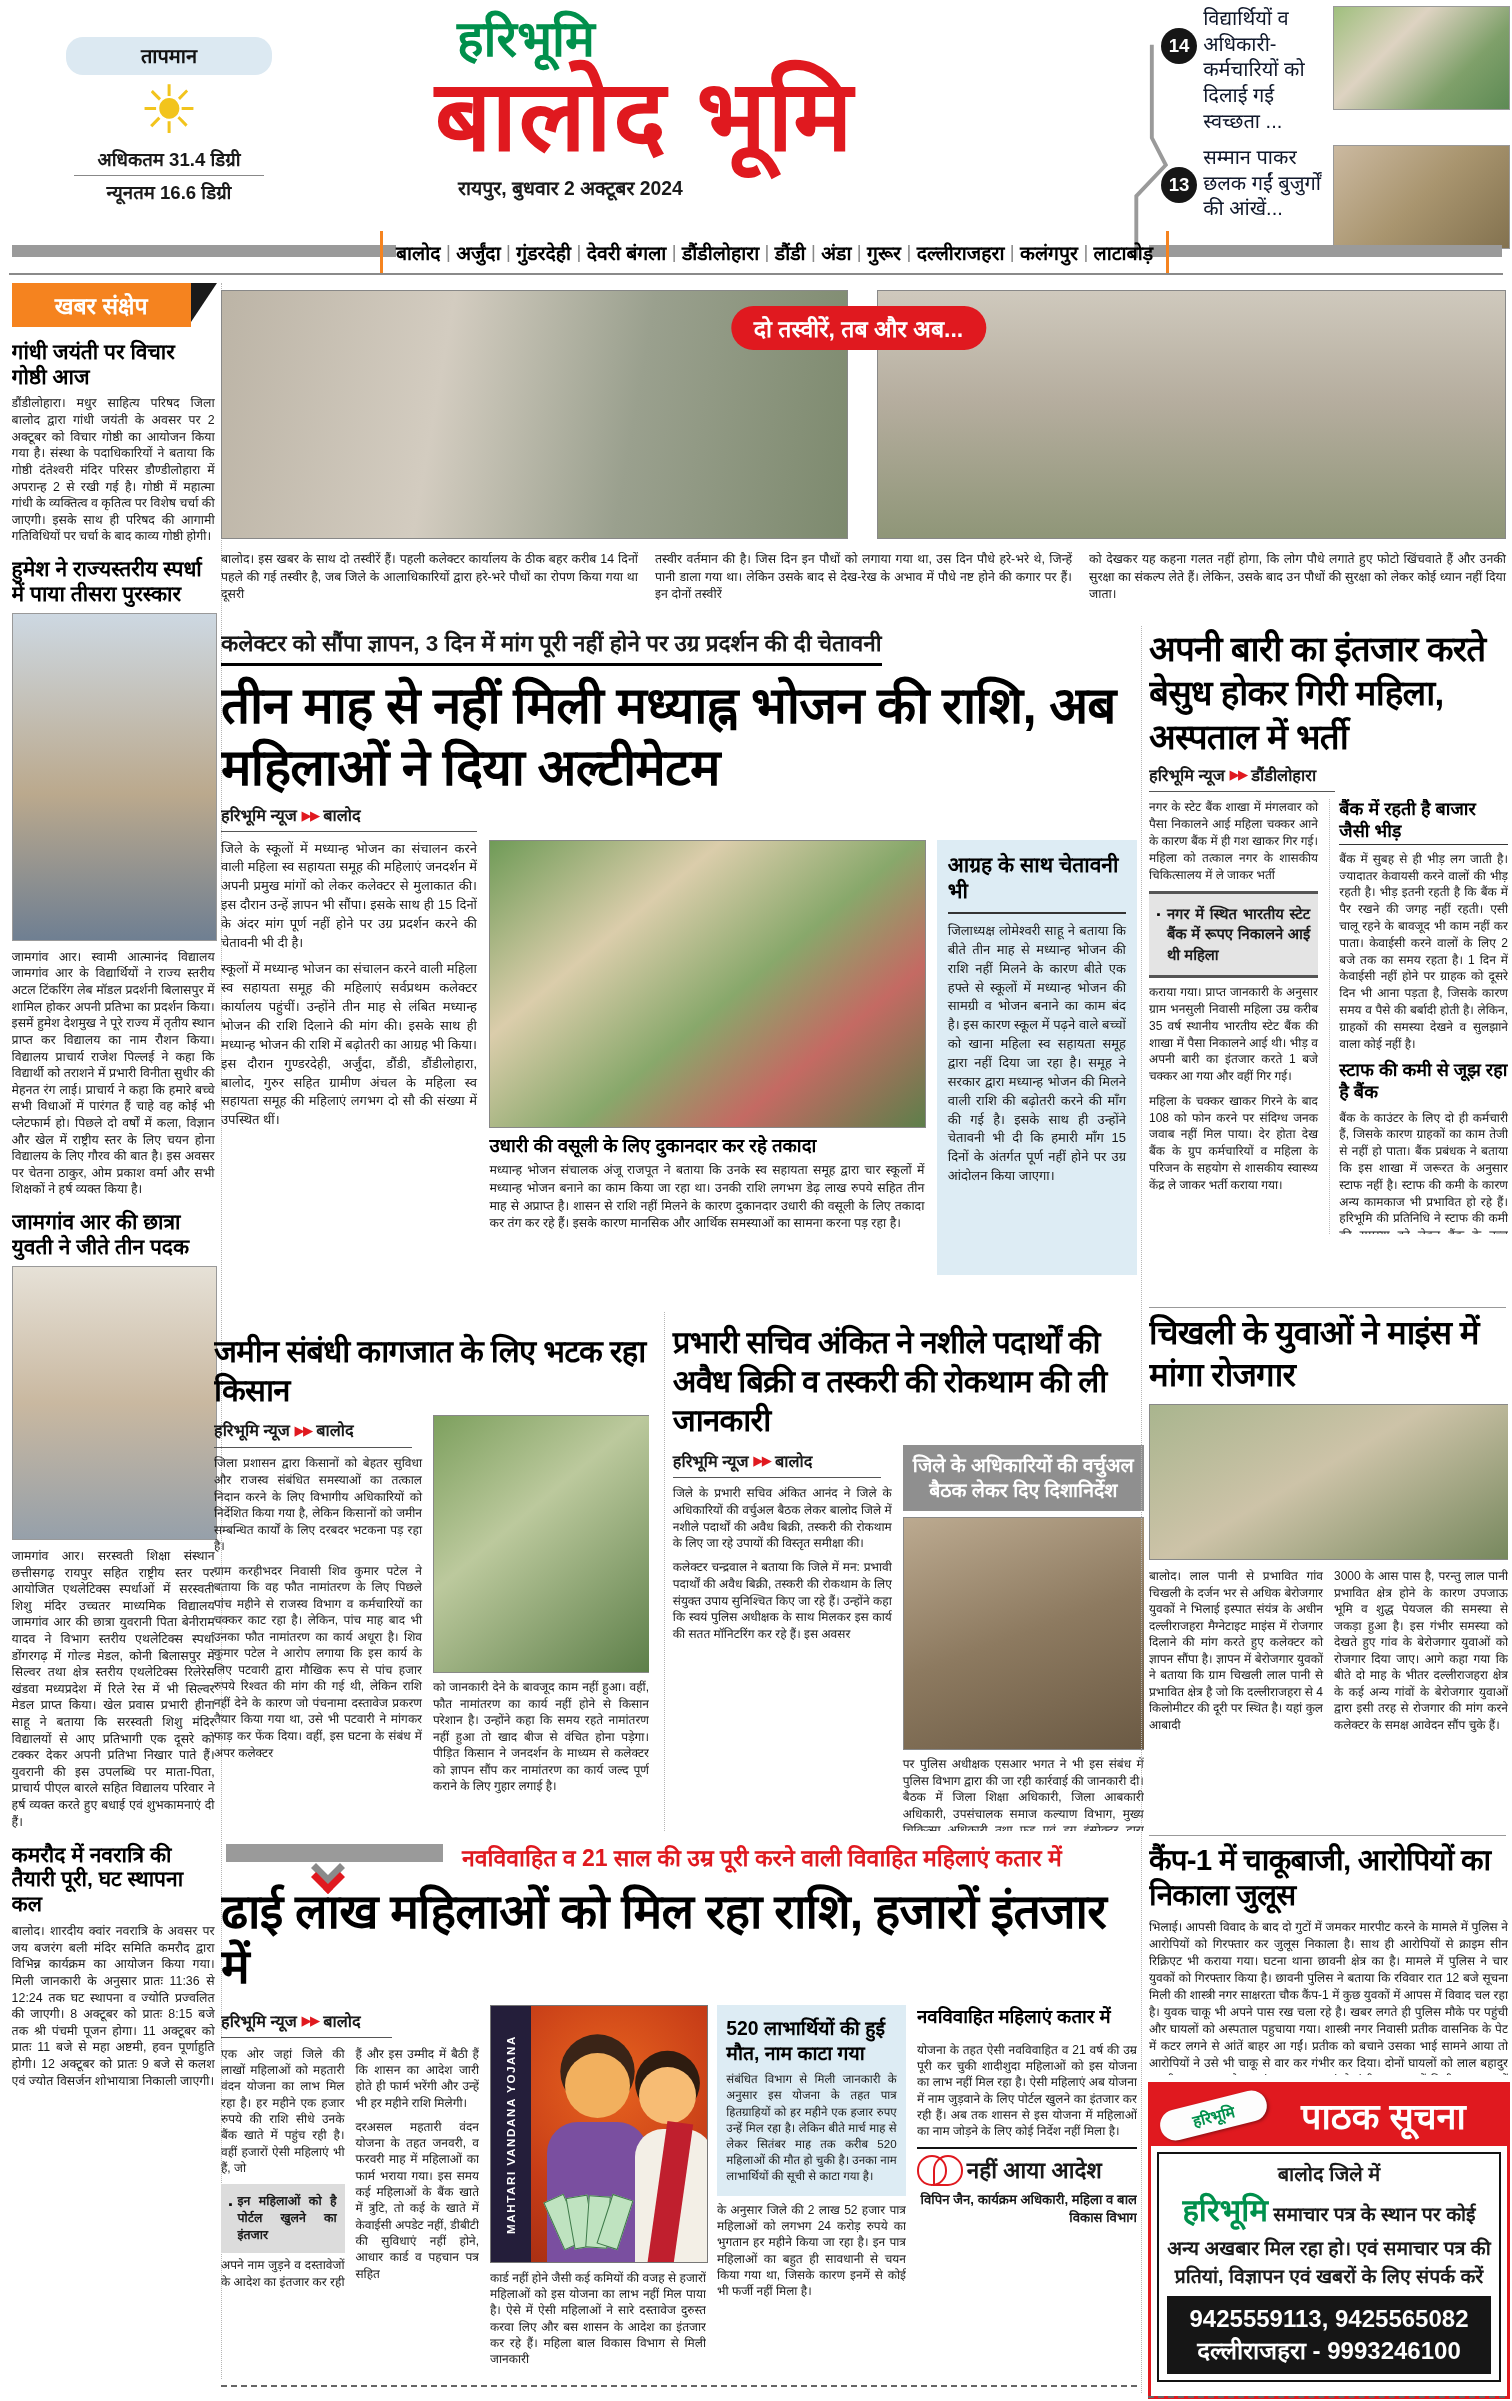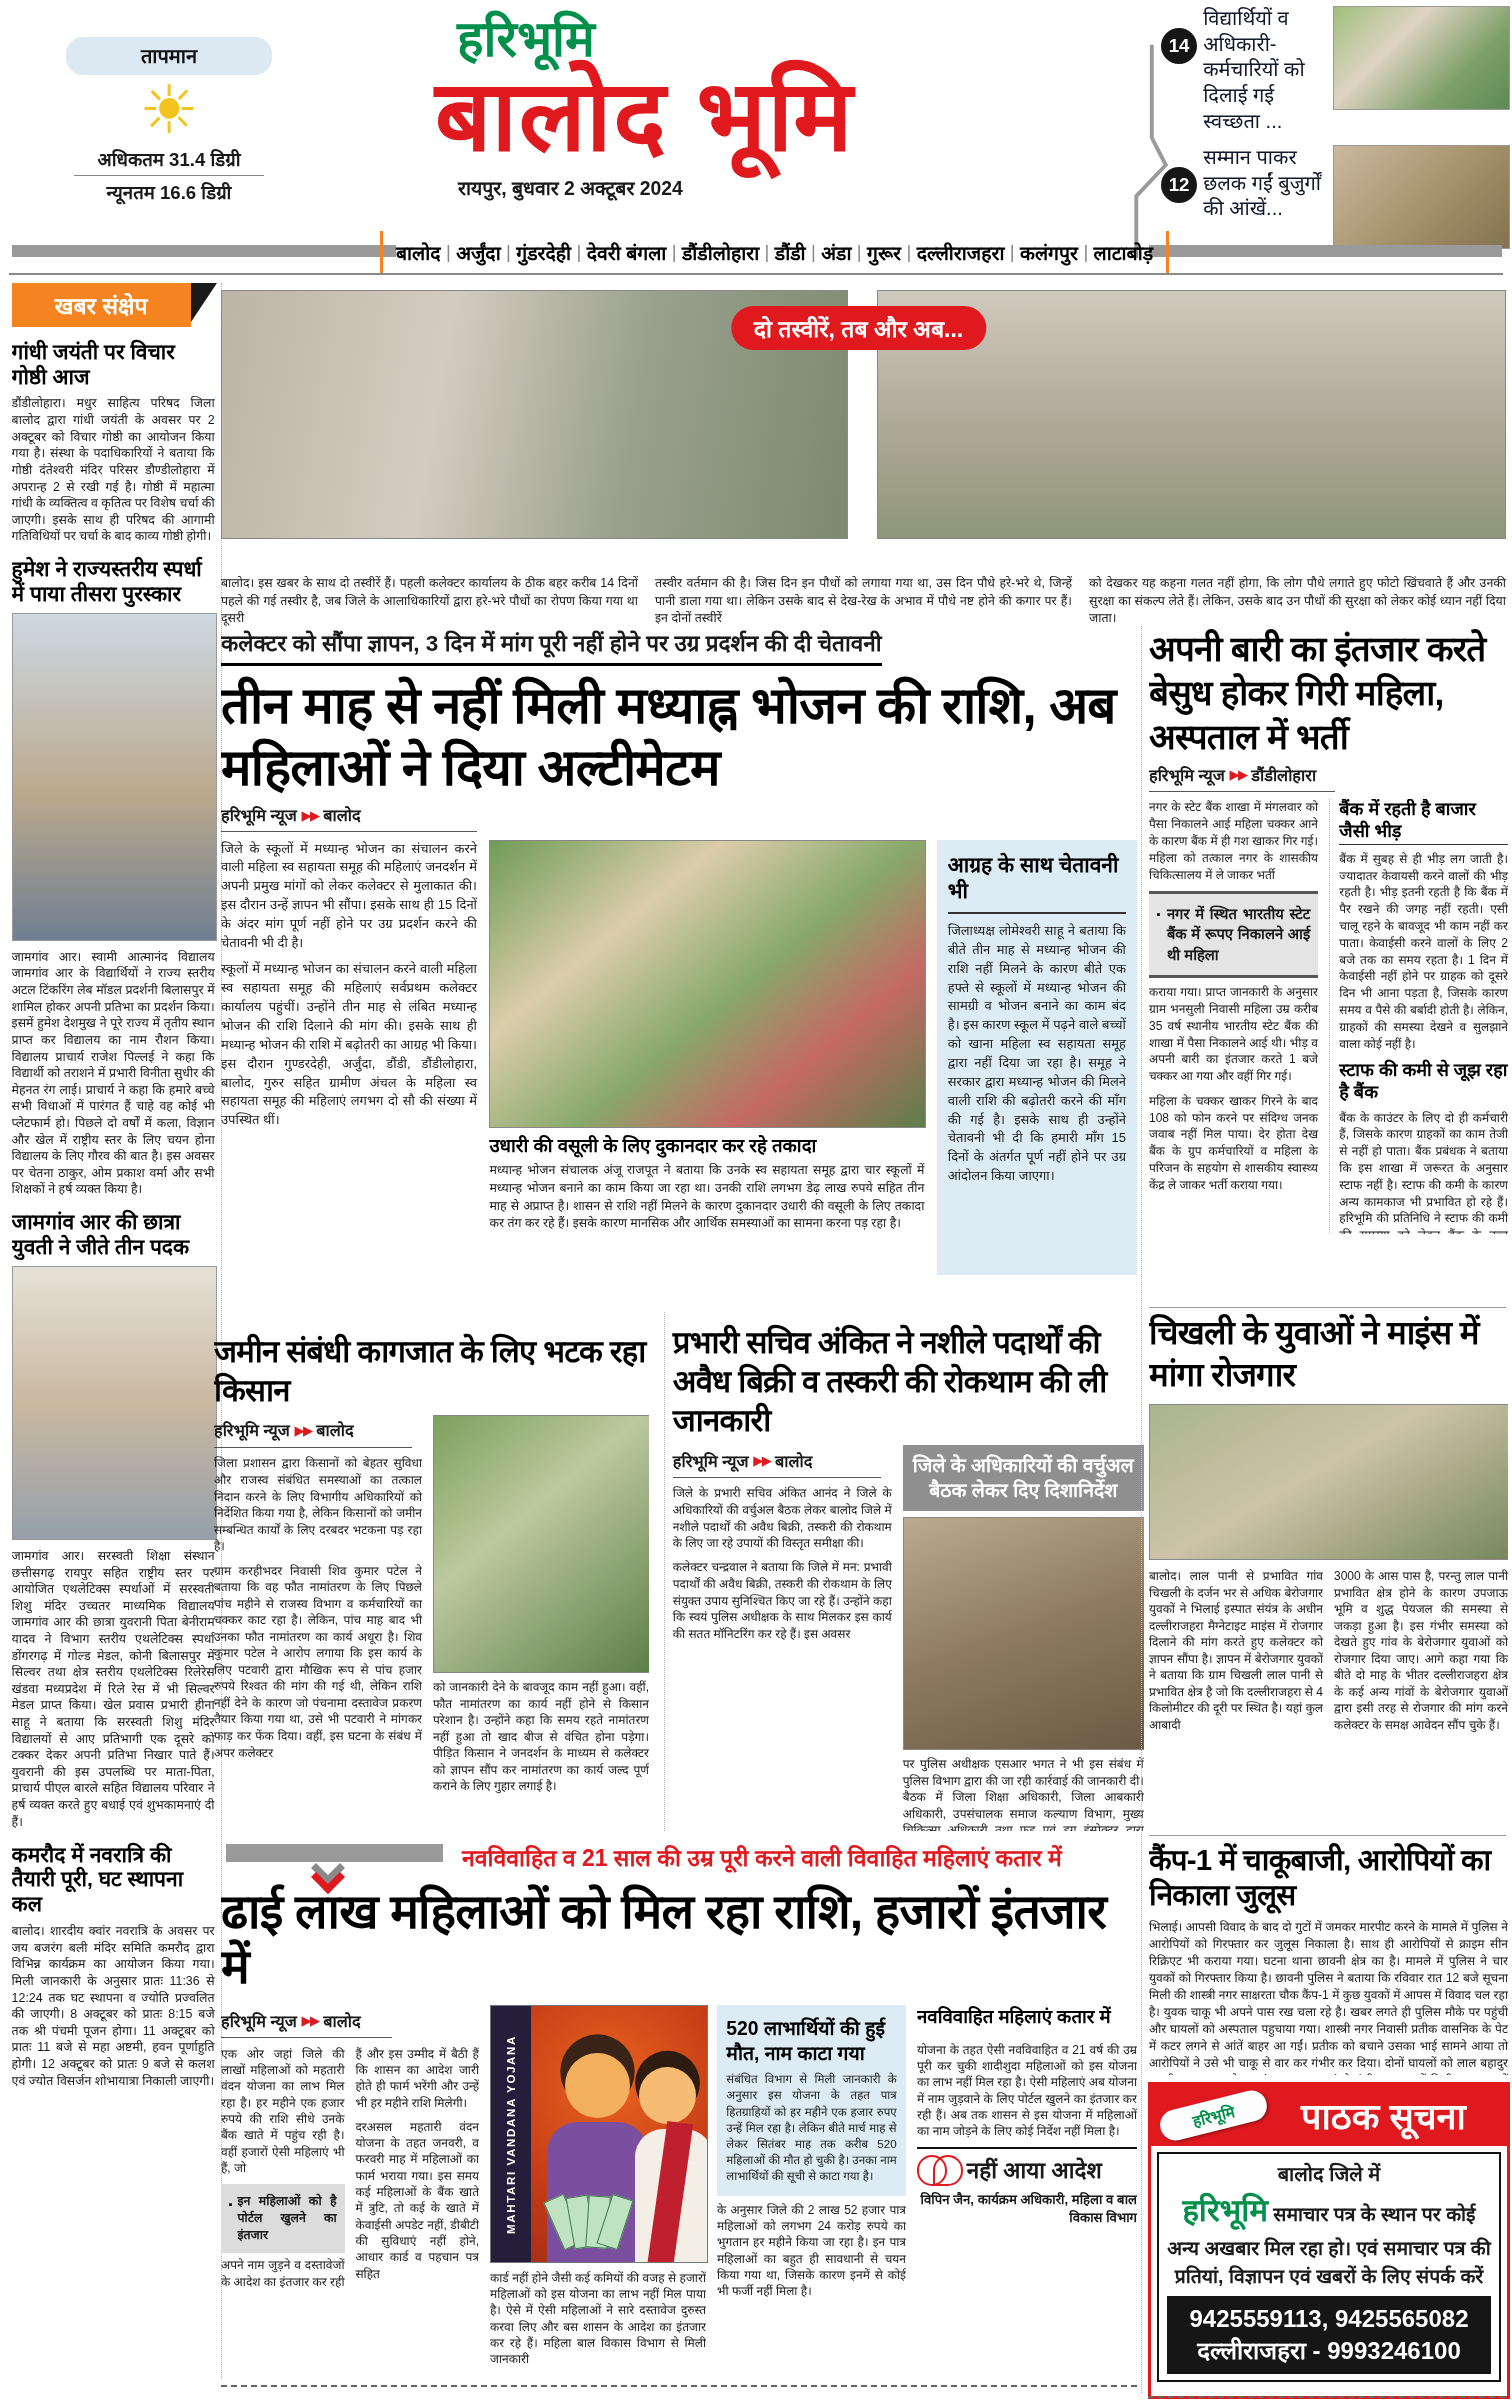--- a/index.html
+++ b/index.html
@@ -53,21 +53,21 @@
   .ph-girl{background:linear-gradient(180deg,#e6e1d7,#c9b8a0 50%,#96a0aa);}
 
   
   .tp{left:221px;top:281px;width:1275px;height:342px;}
   .tp-pill{position:absolute;left:50%;top:25px;transform:translateX(-50%);background:#e0191f;color:#fff;
            font-size:23px;font-weight:800;padding:6.2px 23px;border-radius:23px;z-index:3;white-space:nowrap;}
   .tp-ph1{position:absolute;left:0;top:9.3px;width:625px;height:247px;border:0.8px solid #888;
           background:linear-gradient(100deg,#bcb4a6,#d3ccc0 35%,#9aa08e 65%,#7d8a6e);}
   .tp-ph2{position:absolute;left:656px;top:9.3px;width:627px;height:247px;border:0.8px solid #888;
           background:linear-gradient(180deg,#cfc9bd,#b5ad9e 45%,#8f9678);}
-  .tp-caps{position:absolute;left:0;top:270px;width:1285px;display:flex;gap:17px;margin-top:24px;}
+  .tp-caps{position:absolute;left:0;top:270px;width:1285px;display:flex;gap:17px;}
   .tp-cap{flex:1;font-size:12.4px;line-height:1.42;}
 
   
   .byline{font-size:16.3px;font-weight:700;border-bottom:1.6px solid #555;padding-bottom:4.7px;margin:4.7px 0 7.8px 0;
           display:flex;align-items:center;gap:4.7px;width:95%;}
   .by-arrows{color:#e0191f;font-size:13.2px;letter-spacing:-1.6px;}
 
   
   .main-story{left:221px;top:627px;width:916px;height:682px;}
   .kicker{display:inline-block;font-size:22.5px;font-weight:800;border-bottom:3.1px solid #000;padding-bottom:4.7px;}
@@ -209,21 +209,21 @@
   <div class="abs teasers">
     <svg class="zigzag" width="39" height="225" viewBox="0 0 50 290">
       <polyline points="28,10 28,130 46,165 8,205 8,285" stroke="#9a9a9a" stroke-width="5" fill="none"></polyline>
     </svg>
     <div class="teaser">
       <div class="t-num">14</div>
       <div class="t-txt">विद्यार्थियों व अधिकारी-कर्मचारियों को दिलाई गई स्वच्छता ...</div>
       <div class="t-photo t-photo1"></div>
     </div>
     <div class="teaser">
-      <div class="t-num">12</div>
+      <div class="t-num">13</div>
       <div class="t-txt">सम्मान पाकर छलक गईं बुजुर्गों की आंखें...</div>
       <div class="t-photo t-photo2"></div>
     </div>
   </div>
 
   <div class="abs nav-wing" style="left:11.6px;width:384px;"></div>
   <div class="abs nav-wing" style="left:1149px;width:353px;"></div>
 
   <div class="abs navbar">
     <span class="bracket l"></span>

